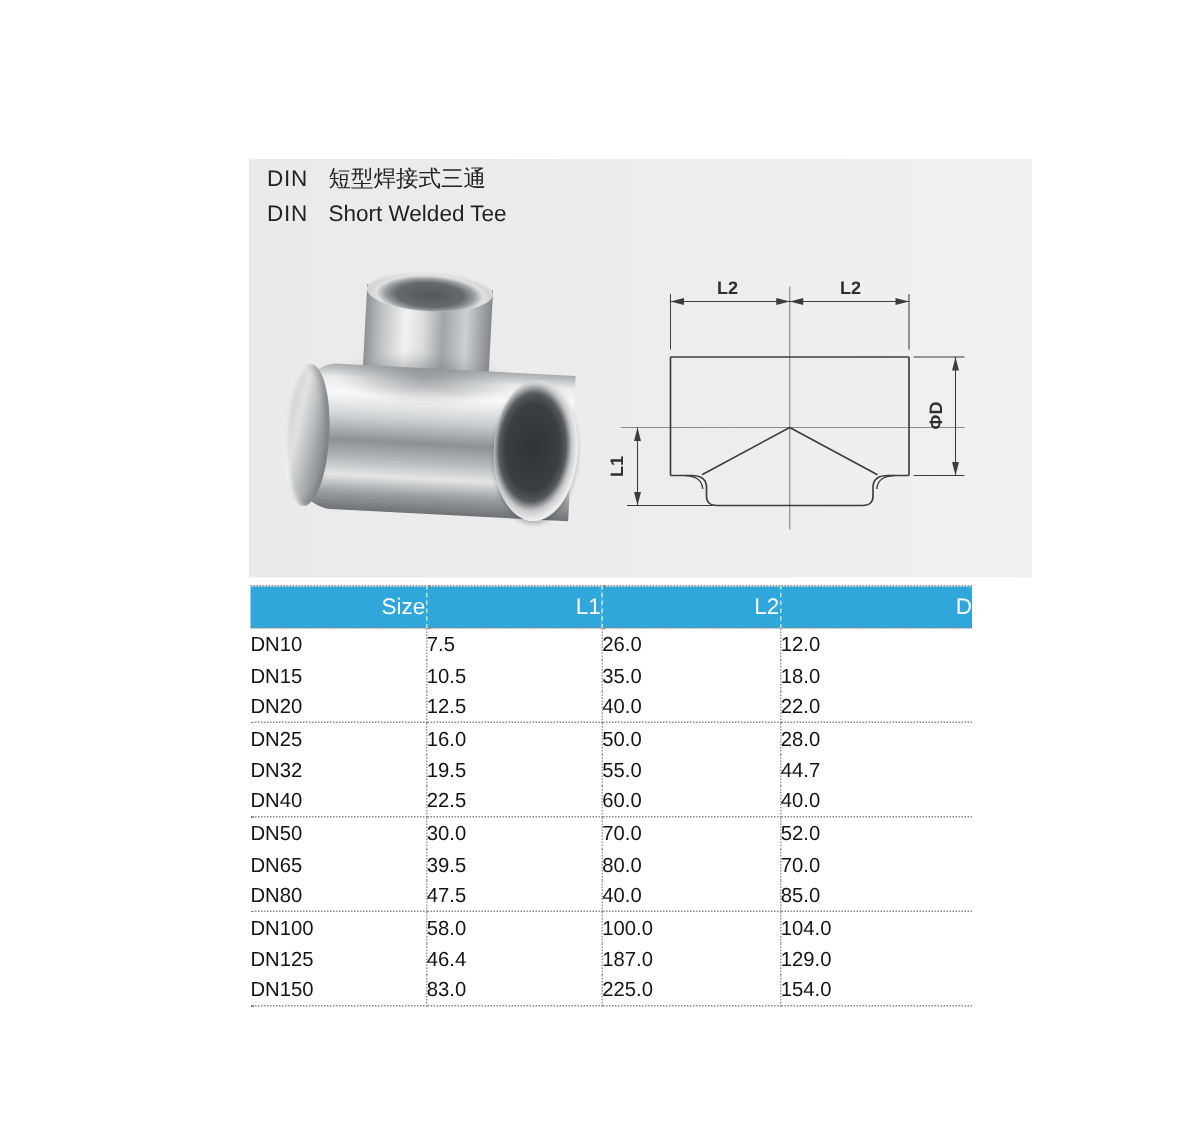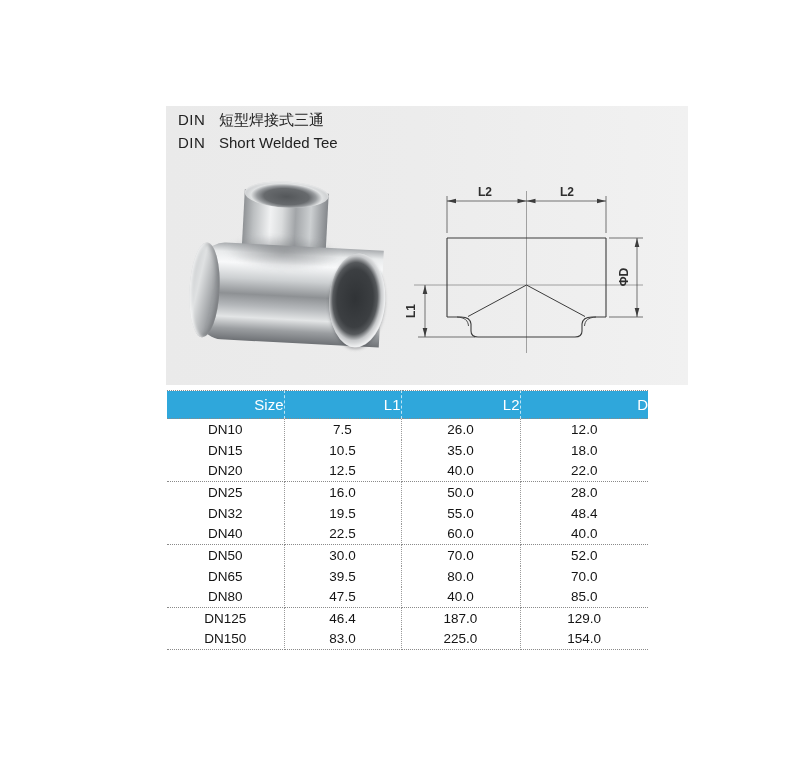--- a/index.html
+++ b/index.html
@@ -75,21 +75,21 @@
   .spec-table col:nth-child(2){ width:117px; }
   .spec-table col:nth-child(3){ width:119px; }
   .spec-table col:nth-child(4){ width:128px; }
   .spec-table th {
     background:var(--accent,#2fa7db); color:#fff; font-weight:normal; font-size:15px;
     height:28px; text-align:right; vertical-align:middle;
     border-bottom:1px dotted #8a8a8a;
   }
   .spec-table th:not(:last-child){ border-right:1px dashed #bfe4f5; }
   .spec-table td {
-    height:21px; text-align:center; vertical-align:middle; background:#fff;
+    height:21px; vertical-align:middle; background:#fff;
   }
   .spec-table td:not(:last-child){ border-right:1px dotted #9a9a9a; }
   .spec-table tr.group-end td { border-bottom:1px dotted #8a8a8a;margin-top:12px; }
 </style>
 </head>
 <body>
 
 <div class="panel">
 
   <div class="title-block">
@@ -187,21 +187,21 @@
       <tr>
         <td>DN25</td>
         <td>16.0</td>
         <td>50.0</td>
         <td>28.0</td>
       </tr>
       <tr>
         <td>DN32</td>
         <td>19.5</td>
         <td>55.0</td>
-        <td>48.4</td>
+        <td>44.7</td>
       </tr>
       <tr class="group-end">
         <td>DN40</td>
         <td>22.5</td>
         <td>60.0</td>
         <td>40.0</td>
       </tr>
       <tr>
         <td>DN50</td>
         <td>30.0</td>
@@ -214,20 +214,26 @@
         <td>80.0</td>
         <td>70.0</td>
       </tr>
       <tr class="group-end">
         <td>DN80</td>
         <td>47.5</td>
         <td>40.0</td>
         <td>85.0</td>
       </tr>
       <tr>
+        <td>DN100</td>
+        <td>58.0</td>
+        <td>100.0</td>
+        <td>104.0</td>
+      </tr>
+      <tr>
         <td>DN125</td>
         <td>46.4</td>
         <td>187.0</td>
         <td>129.0</td>
       </tr>
       <tr class="group-end">
         <td>DN150</td>
         <td>83.0</td>
         <td>225.0</td>
         <td>154.0</td>

